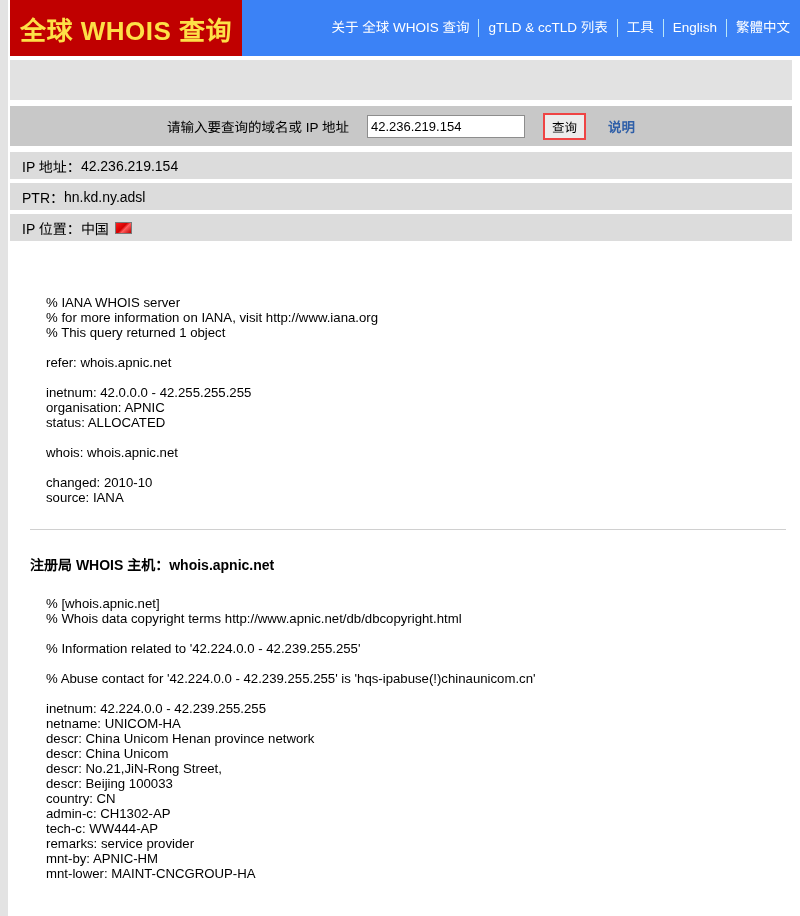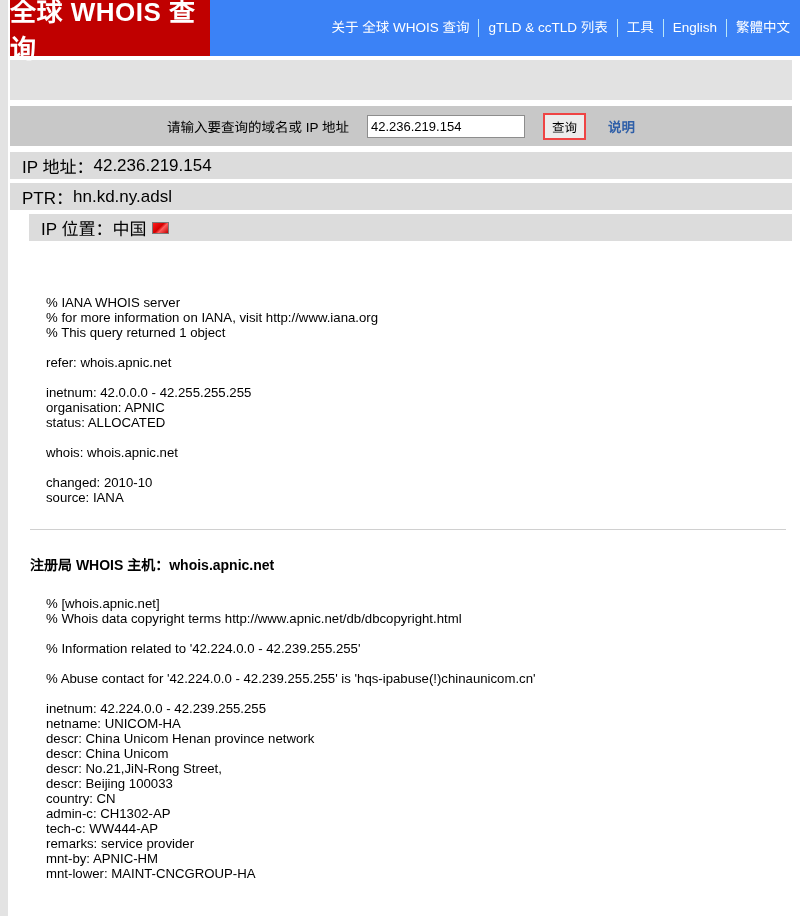--- a/index.html
+++ b/index.html
@@ -30,26 +30,26 @@
   
   .header {
     display: flex;
     align-items: stretch;
     height: 56px;
     background: #ffffff;
     padding-left: 2px;
     box-sizing: border-box;
   }
   .logo {
-    width: 200px;
+    width: 232px;
     background: #c00000;
     display: flex;
     align-items: center;
     justify-content: center;
-    color: #ffffff;
+    color: #fde047;
     font-size: 26px;
     font-weight: bold;
     letter-spacing: 0.5px;
     box-sizing: border-box;
   }
   .navbar {
     flex: 1;
     background: #3b82f6;
     display: flex;
     align-items: center;
@@ -123,27 +123,26 @@
   
   .info-rows {
     margin: 6px 8px 0 2px;
   }
   .info-row {
     background: #dcdcdc;
     height: 27px;
     display: flex;
     align-items: center;
     padding-left: 12px;
-    font-size: 17px;
+    font-size: 14px;
     margin-bottom: 4px;
     box-sizing: border-box;
   }
   .info-row:last-child {
     margin-bottom: 0;
-    margin-left: 19px;
   }
   .flag {
     display: inline-block;
     width: 17px;
     height: 12px;
     margin-left: 6px;
     background: linear-gradient(135deg, #ff1d1d 0%, #d30000 45%, #ff5b5b 60%, #c10000 100%);
     border: 1px solid #7a7a7a;
     vertical-align: middle;
     box-sizing: border-box;

